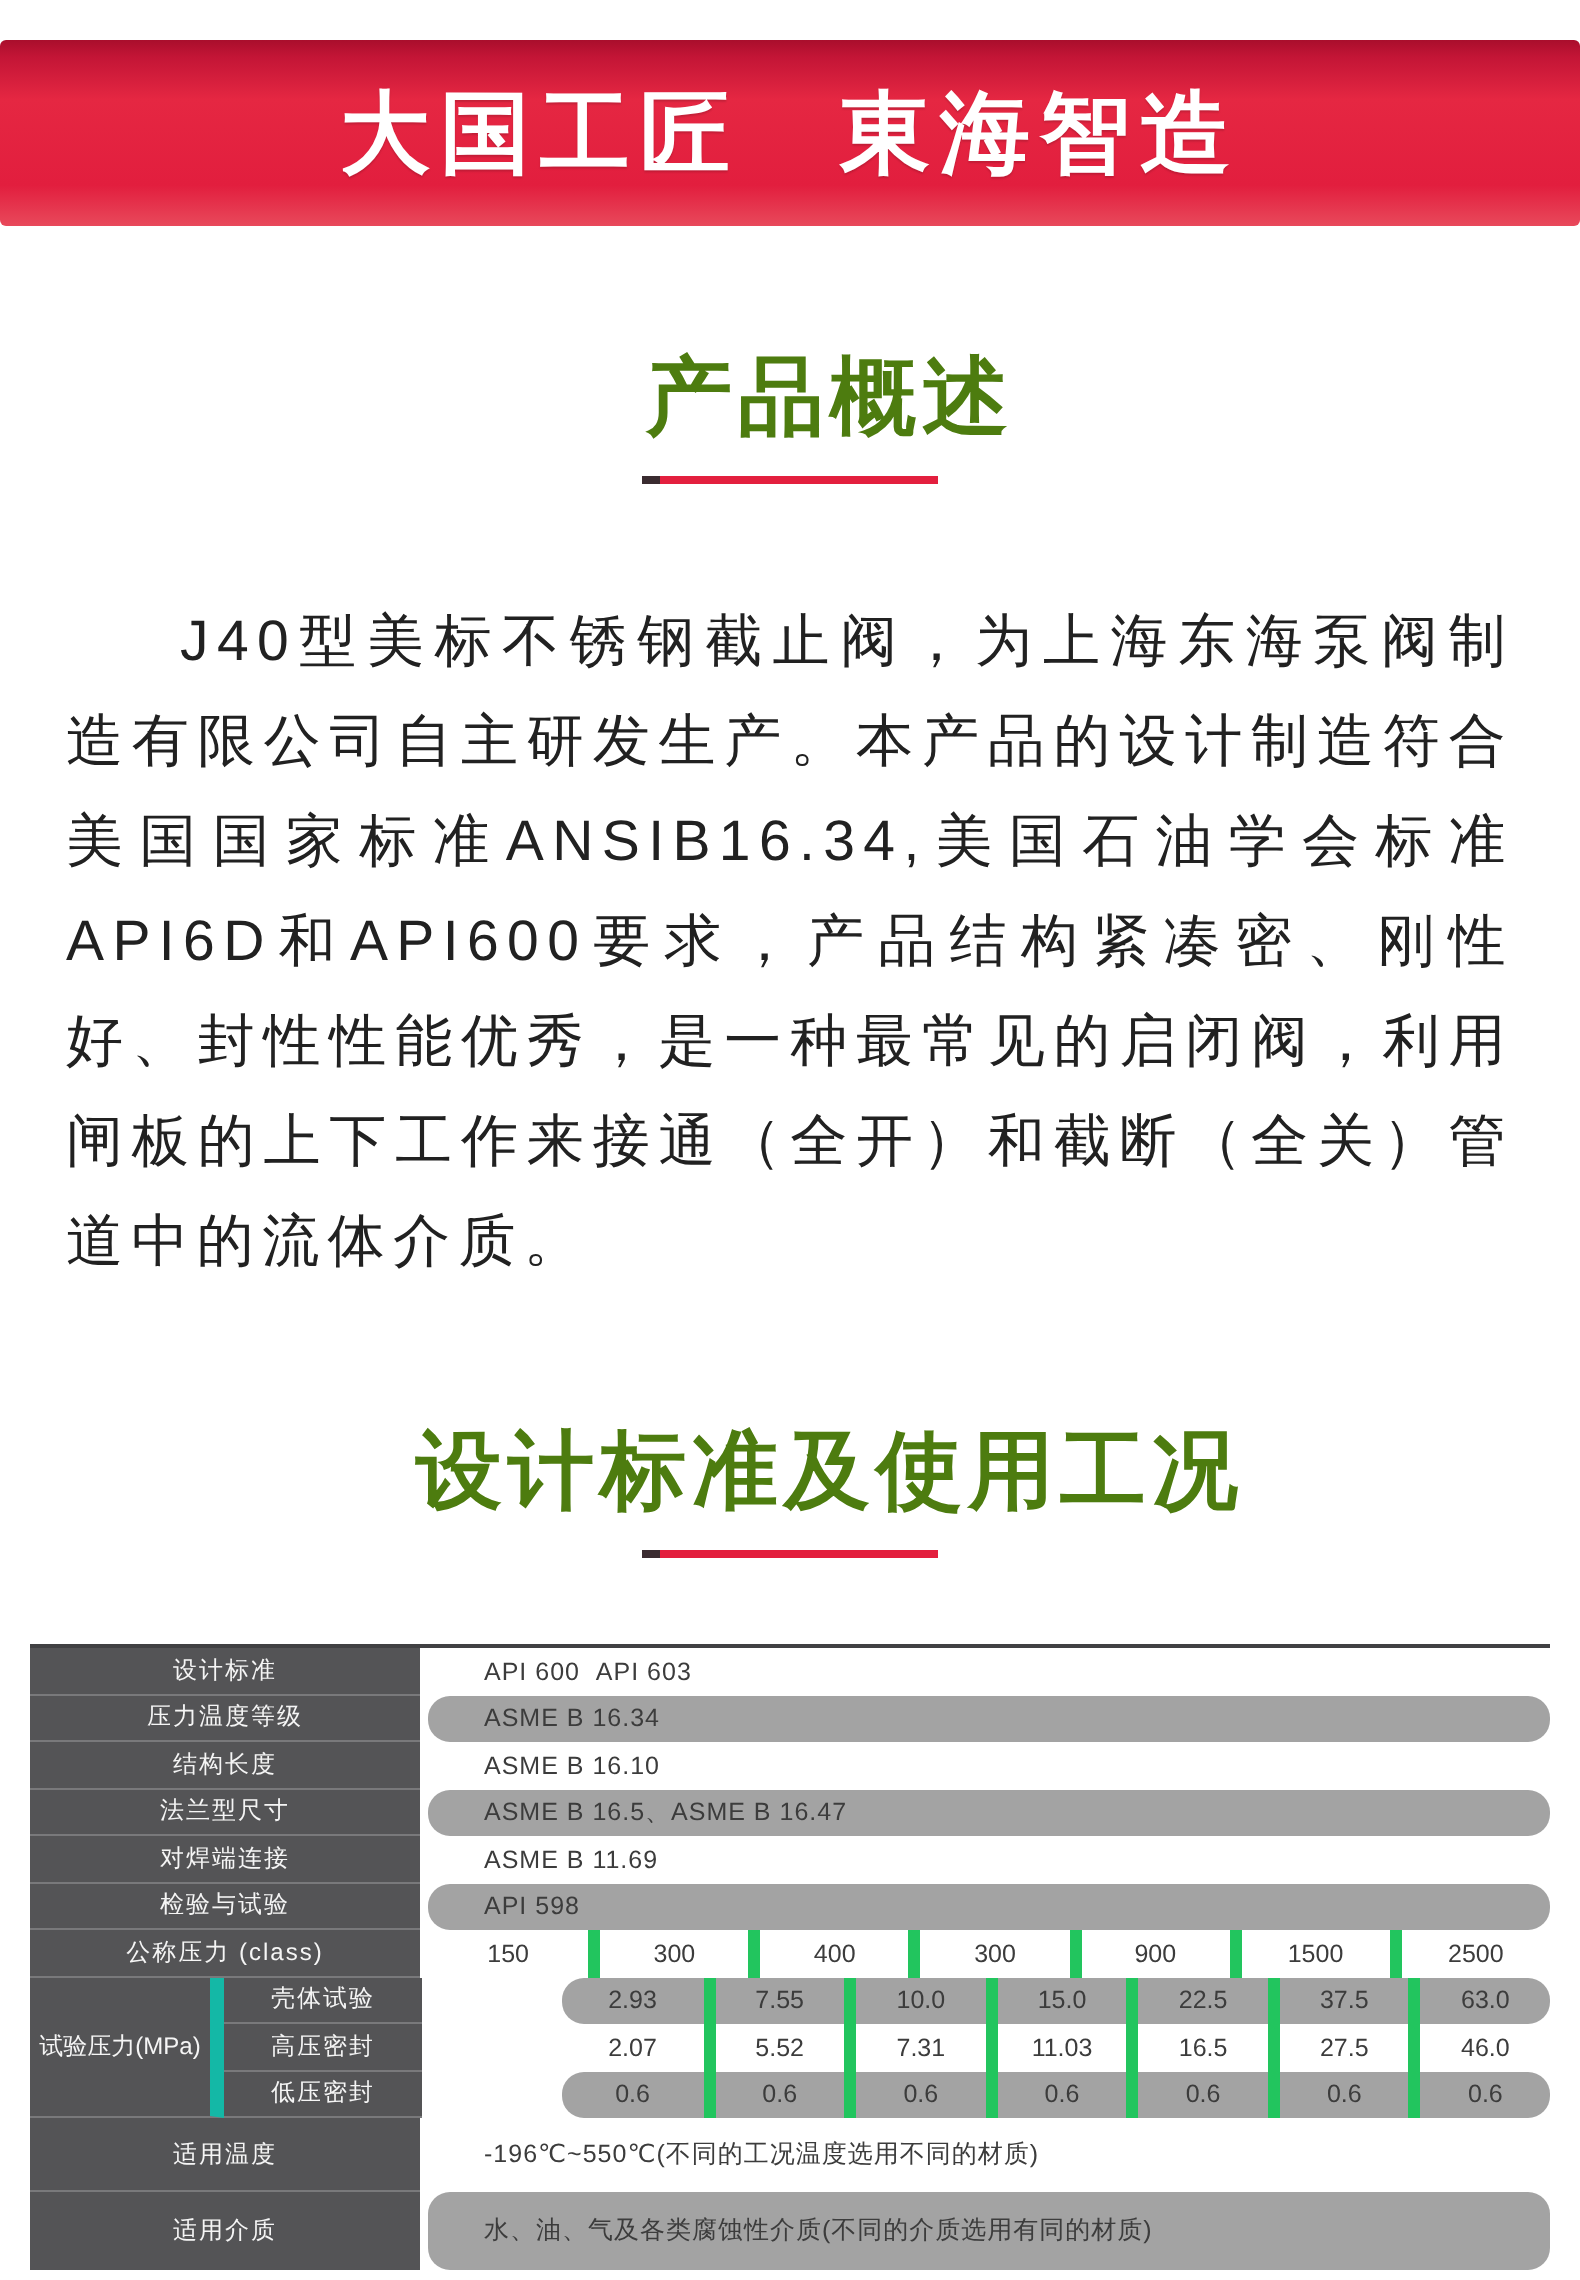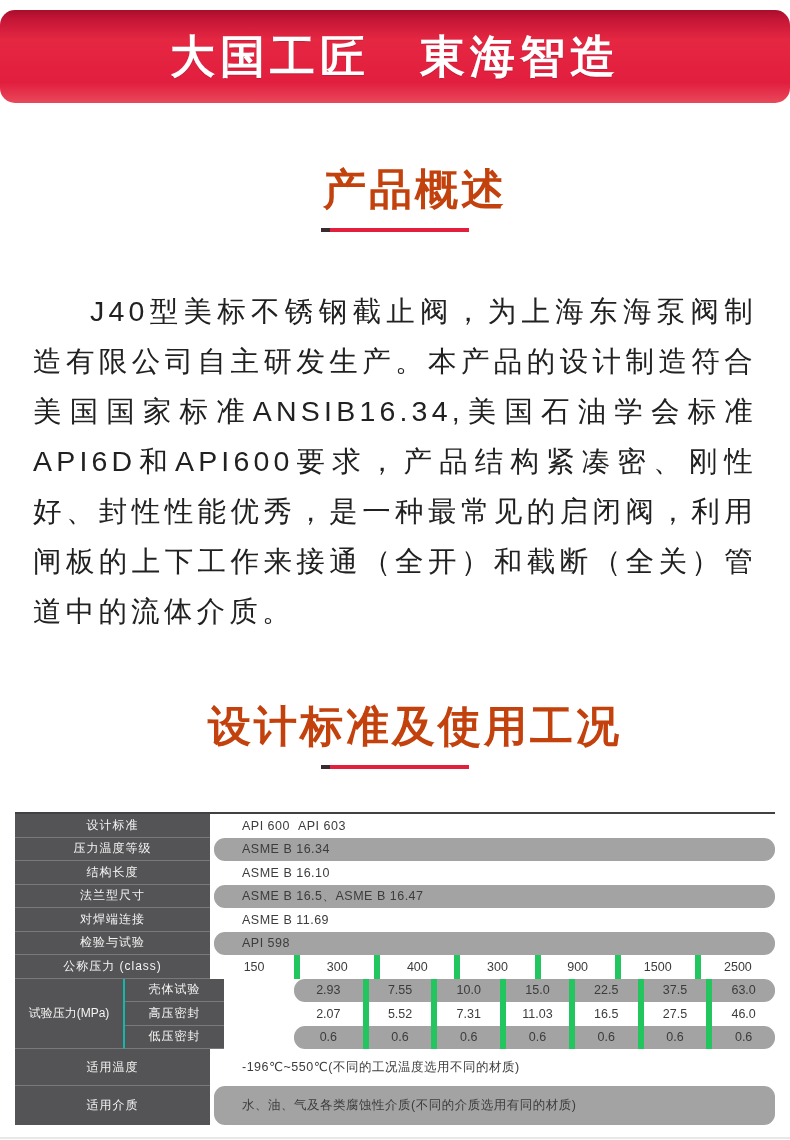--- a/index.html
+++ b/index.html
@@ -3,36 +3,36 @@
 <meta charset="utf-8">
 <style>
   html,body { margin:0; padding:0; }
   body {
     width:790px; height:1140px; background:#ffffff; overflow:hidden;
     font-family:"Liberation Sans","DejaVu Sans",sans-serif;
   }
 
   
   .banner {
-    margin-top:10px; height:93px;
+    margin-top:20px; height:93px;
     background:linear-gradient(180deg,#a90e2c 0%,#c31536 9%,#e52742 32%,#e21e3e 78%,#e8495b 100%);
-    border-radius:15px;
+    border-radius:3px;
     display:flex; align-items:center; justify-content:center;
   }
   .banner-text {
     color:#ffffff; font-size:45px; font-weight:bold; letter-spacing:5px;
     text-shadow:0 1px 1px rgba(0,0,0,0.15);
   }
 
   
   .section-title { text-align:center; margin:0; }
   .section-title.first { margin-top:60px; }
   .section-title.second { margin-top:64px; }
   .section-title .t {
-    font-size:43px; font-weight:bold; color:#c2410c; letter-spacing:3px; line-height:52px;padding-left:40px;
+    font-size:43px; font-weight:bold; color:#4d7c0f; letter-spacing:3px; line-height:52px;padding-left:40px;
   }
   .underline {
     width:148px; height:4px; margin:13px auto 0;
     background:linear-gradient(90deg,#3a2b30 0px,#3a2b30 9px,#e31f3e 9px,#e31f3e 100%);
   }
 
   
   .overview-text {
     margin:54px 33px 0 33px;
     font-size:28.5px; line-height:50px; letter-spacing:4.2px;
@@ -44,21 +44,21 @@
   .trow, .sub-row, .tgroup { display:flex; }
   .h24 { height:23.5px; }
   .h-temp { height:37px; }
   .h-media { height:39px; }
   .lcell {
     box-sizing:border-box; width:195px; background:#545456;
     color:#f5f5f5; font-size:12px; letter-spacing:1px;
     display:flex; align-items:center; justify-content:center;
     border-bottom:1px solid #79797b;
   }
-  .lcell.outer { width:110px; border-right:2px solid #14b8a6; letter-spacing:0; }
+  .lcell.outer { width:97px; border-right:7px solid #14b8a6; letter-spacing:0; }
   .lcell.inner { width:99px; }
   .lcell.last { border-bottom:none; }
   .vgap { width:4px; background:#ffffff; }
   .vcell {
     flex:1; display:flex; align-items:center; padding-left:28px;
     font-size:12.5px; color:#3c3c3c; letter-spacing:0.5px;
   }
   .white { background:#ffffff; }
   .gray { background:#a3a3a3;border-radius:11px; }
   .vgrid { flex:1; display:grid; grid-template-columns:repeat(7,1fr); }

